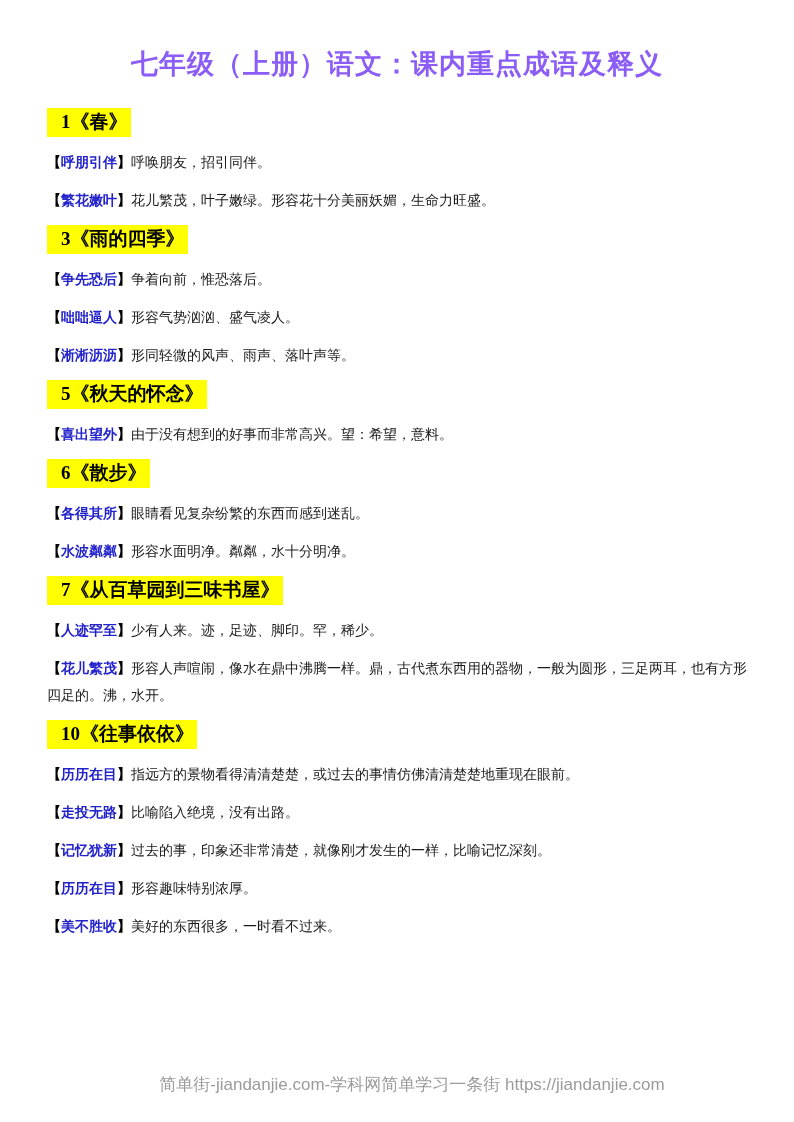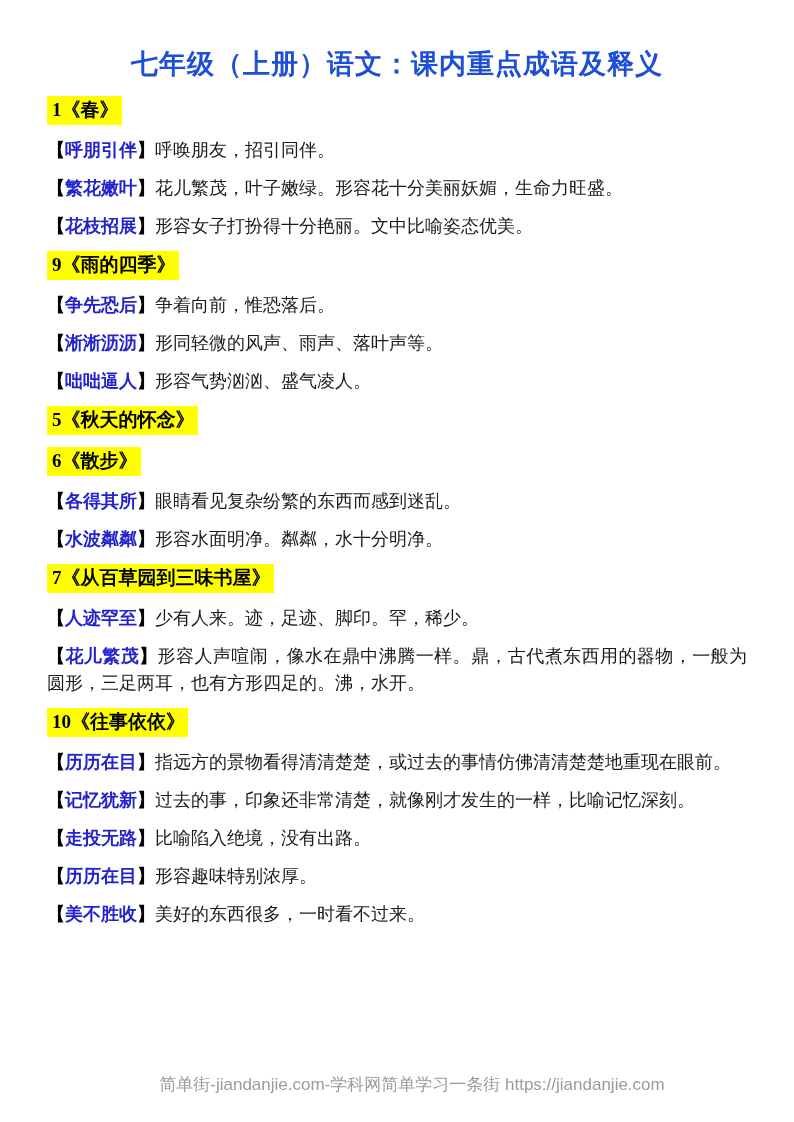--- a/index.html
+++ b/index.html
@@ -18,39 +18,39 @@
     background: #ffffff;
     font-family: "Liberation Serif", "DejaVu Serif", serif;
     color: var(--text-color);
     padding: 46px 47px 0 47px;
     overflow: hidden;
   }
   .title {
     text-align: center;
     font-size: 27px;
     font-weight: bold;
-    color: #1d4ed8;
+    color: #8b5cf6;
     letter-spacing: 1px;
-    margin-bottom: 14px;
+    margin-bottom: 26px;
     line-height: 36px;
   }
   .heading-row {
     margin: 10px 0 12px 0;
     line-height: 26px;
   }
   .section-heading {
     display: inline-block;
     font-size: 19px;
     font-weight: bold;
     color: #000000;
     background: var(--highlight);
-    padding: 1px 3px 2px 5px;
+    padding: 1px 3px 2px 14px;
   }
   .entry {
-    font-size: 18px;
+    font-size: 14px;
     line-height: 27px;
     margin: 0 0 11px 0;
     text-align: justify;
   }
   .bracket {
     font-weight: bold;
     color: #000000;
   }
   .idiom {
     font-weight: bold;
@@ -78,43 +78,43 @@
   <main>
   <section class="section">
     <div class="heading-row">
       <span class="section-heading">1《春》</span>
     </div>
     <div class="entries">
   <p class="entry"><span class="bracket">【</span><span class="idiom">呼朋引伴</span><span class="bracket">】</span><span class="definition">呼唤朋友，招引同伴。</span></p>
 
   <p class="entry"><span class="bracket">【</span><span class="idiom">繁花嫩叶</span><span class="bracket">】</span><span class="definition">花儿繁茂，叶子嫩绿。形容花十分美丽妖媚，生命力旺盛。</span></p>
 
-  <p class="entry"><span class="bracket">【</span><span class="idiom">花枝招展</span><span class="bracket">】</span><span class="definition">形容女子打扮得十分艳丽。文中比喻姿态优美。</span></p>
 </div>
   </section>
 
   <section class="section">
     <div class="heading-row">
-      <span class="section-heading">9《雨的四季》</span>
+      <span class="section-heading">3《雨的四季》</span>
     </div>
     <div class="entries">
   <p class="entry"><span class="bracket">【</span><span class="idiom">争先恐后</span><span class="bracket">】</span><span class="definition">争着向前，惟恐落后。</span></p>
 
+  <p class="entry"><span class="bracket">【</span><span class="idiom">咄咄逼人</span><span class="bracket">】</span><span class="definition">形容气势汹汹、盛气凌人。</span></p>
+
   <p class="entry"><span class="bracket">【</span><span class="idiom">淅淅沥沥</span><span class="bracket">】</span><span class="definition">形同轻微的风声、雨声、落叶声等。</span></p>
-
-  <p class="entry"><span class="bracket">【</span><span class="idiom">咄咄逼人</span><span class="bracket">】</span><span class="definition">形容气势汹汹、盛气凌人。</span></p>
 </div>
   </section>
 
   <section class="section">
     <div class="heading-row">
       <span class="section-heading">5《秋天的怀念》</span>
     </div>
     <div class="entries">
 
+  <p class="entry"><span class="bracket">【</span><span class="idiom">喜出望外</span><span class="bracket">】</span><span class="definition">由于没有想到的好事而非常高兴。望：希望，意料。</span></p>
 
 </div>
   </section>
 
   <section class="section">
     <div class="heading-row">
       <span class="section-heading">6《散步》</span>
     </div>
     <div class="entries">
   <p class="entry"><span class="bracket">【</span><span class="idiom">各得其所</span><span class="bracket">】</span><span class="definition">眼睛看见复杂纷繁的东西而感到迷乱。</span></p>
@@ -134,23 +134,23 @@
 </div>
   </section>
 
   <section class="section">
     <div class="heading-row">
       <span class="section-heading">10《往事依依》</span>
     </div>
     <div class="entries">
   <p class="entry"><span class="bracket">【</span><span class="idiom">历历在目</span><span class="bracket">】</span><span class="definition">指远方的景物看得清清楚楚，或过去的事情仿佛清清楚楚地重现在眼前。</span></p>
 
+  <p class="entry"><span class="bracket">【</span><span class="idiom">走投无路</span><span class="bracket">】</span><span class="definition">比喻陷入绝境，没有出路。</span></p>
+
   <p class="entry"><span class="bracket">【</span><span class="idiom">记忆犹新</span><span class="bracket">】</span><span class="definition">过去的事，印象还非常清楚，就像刚才发生的一样，比喻记忆深刻。</span></p>
-
-  <p class="entry"><span class="bracket">【</span><span class="idiom">走投无路</span><span class="bracket">】</span><span class="definition">比喻陷入绝境，没有出路。</span></p>
 
   <p class="entry"><span class="bracket">【</span><span class="idiom">历历在目</span><span class="bracket">】</span><span class="definition">形容趣味特别浓厚。</span></p>
 
   <p class="entry"><span class="bracket">【</span><span class="idiom">美不胜收</span><span class="bracket">】</span><span class="definition">美好的东西很多，一时看不过来。</span></p>
 
 </div>
   </section>
 </main>
   <div class="footer">简单街-jiandanjie.com-学科网简单学习一条街 https://jiandanjie.com</div>
 </div>

